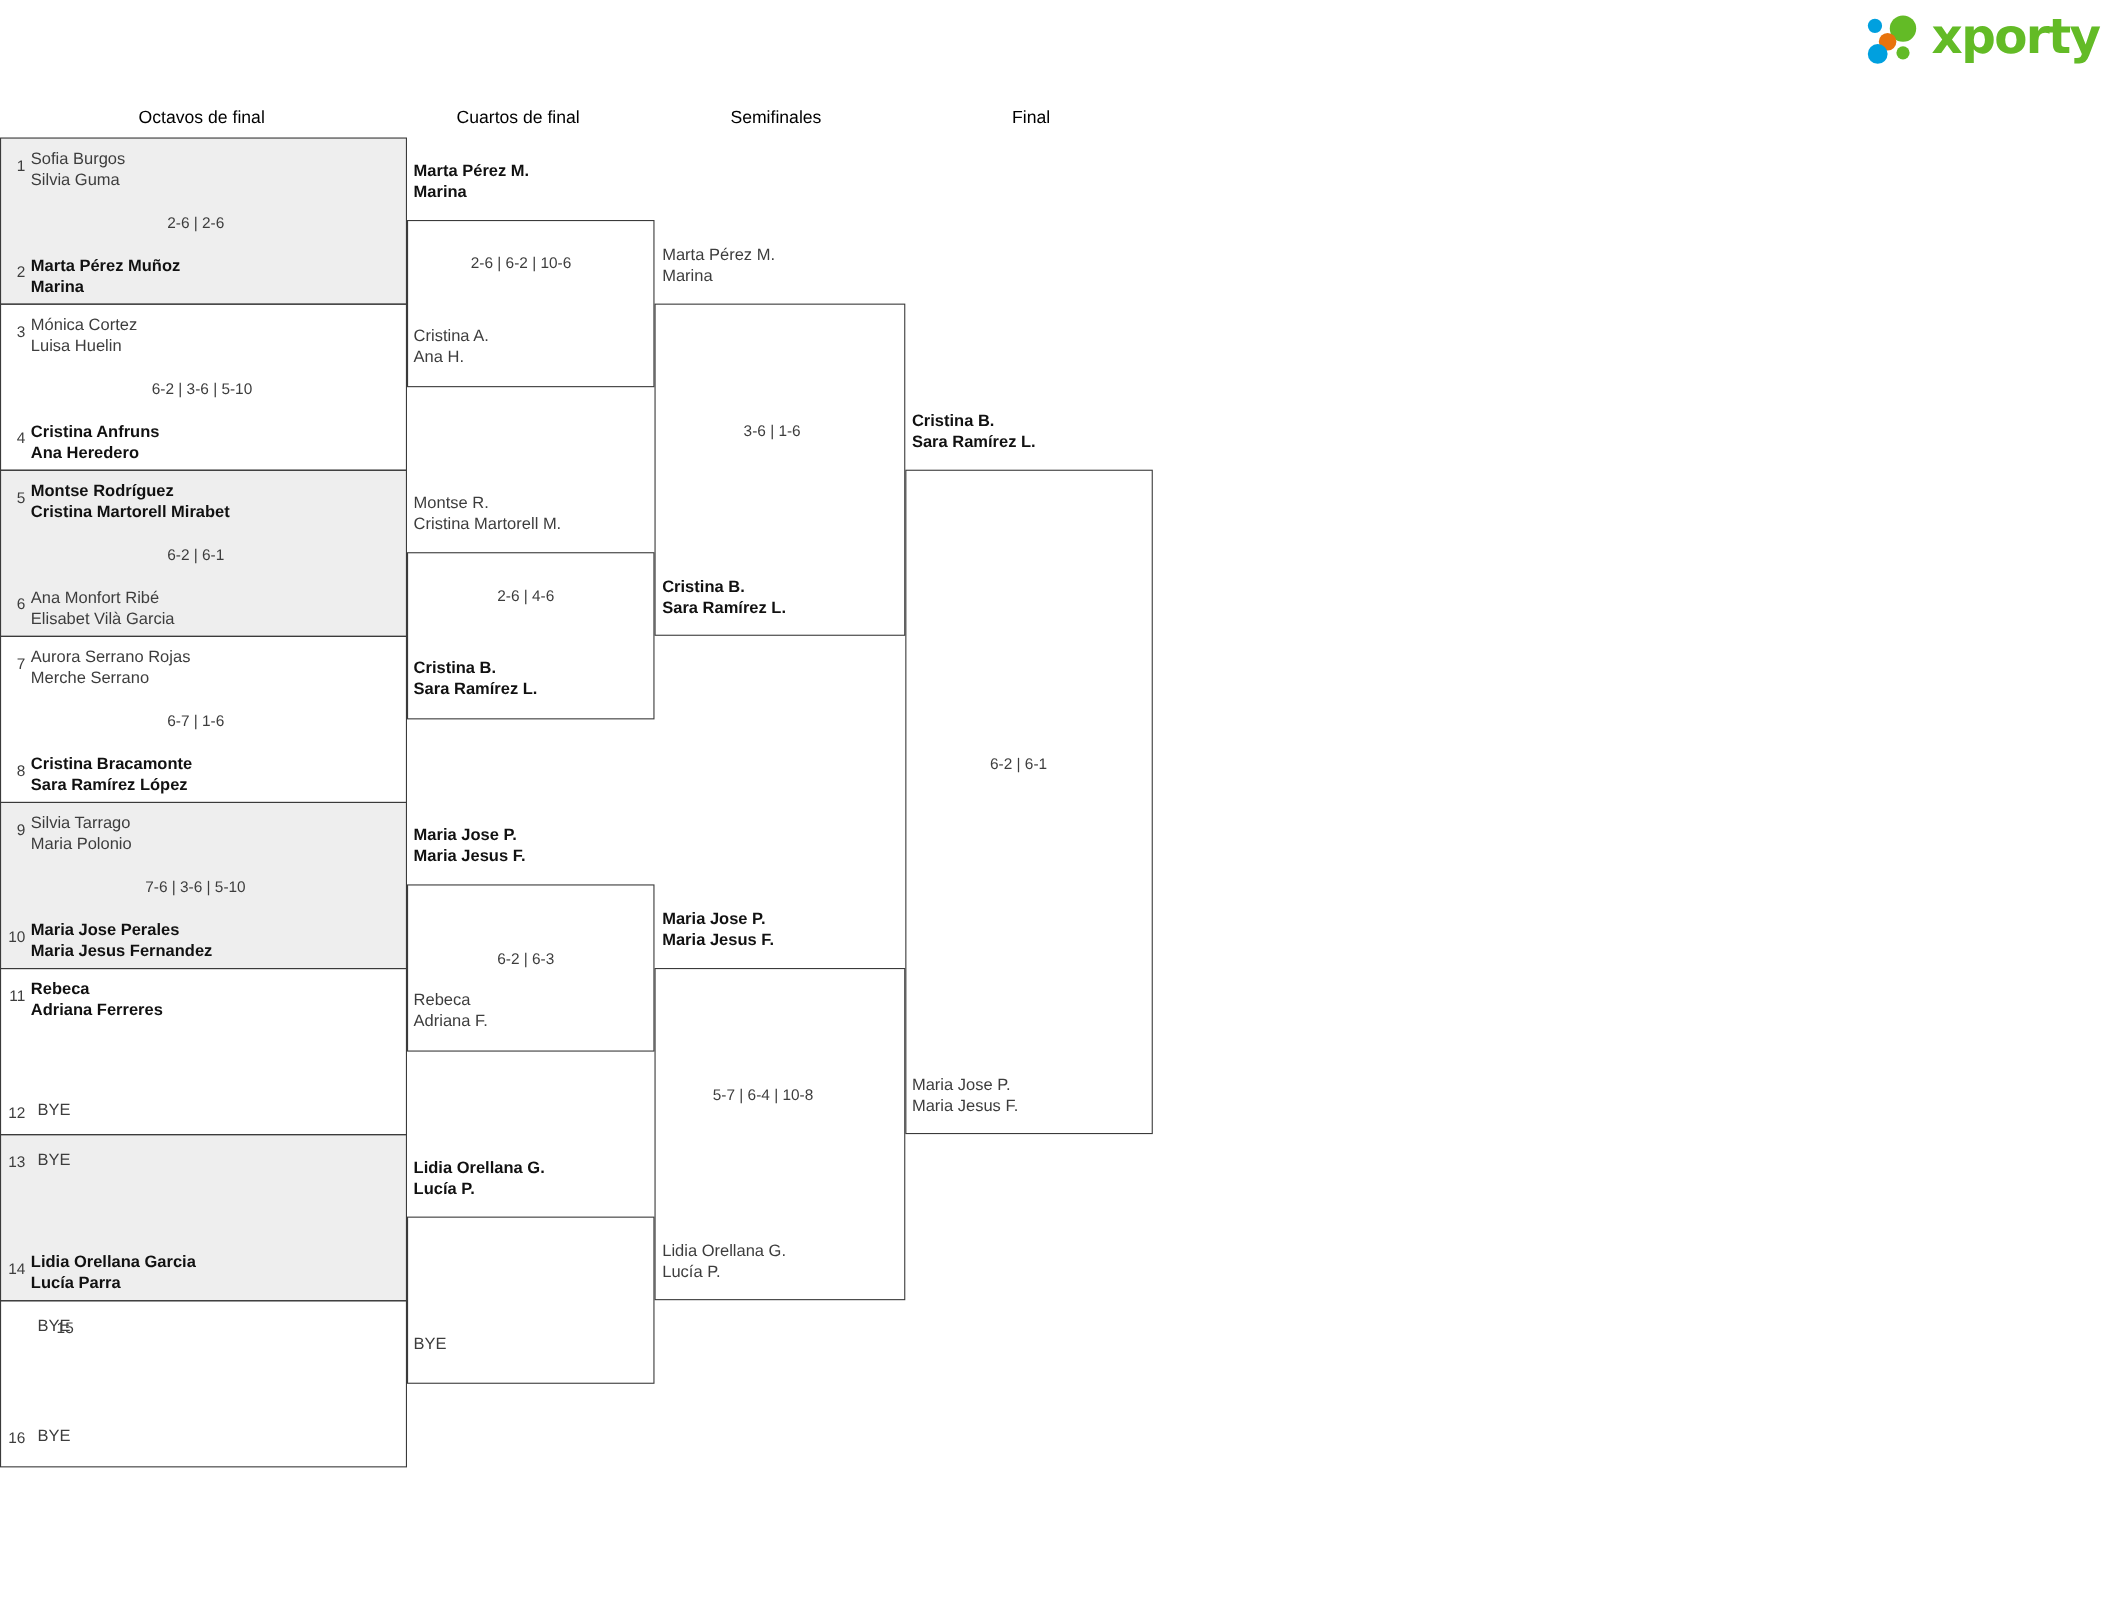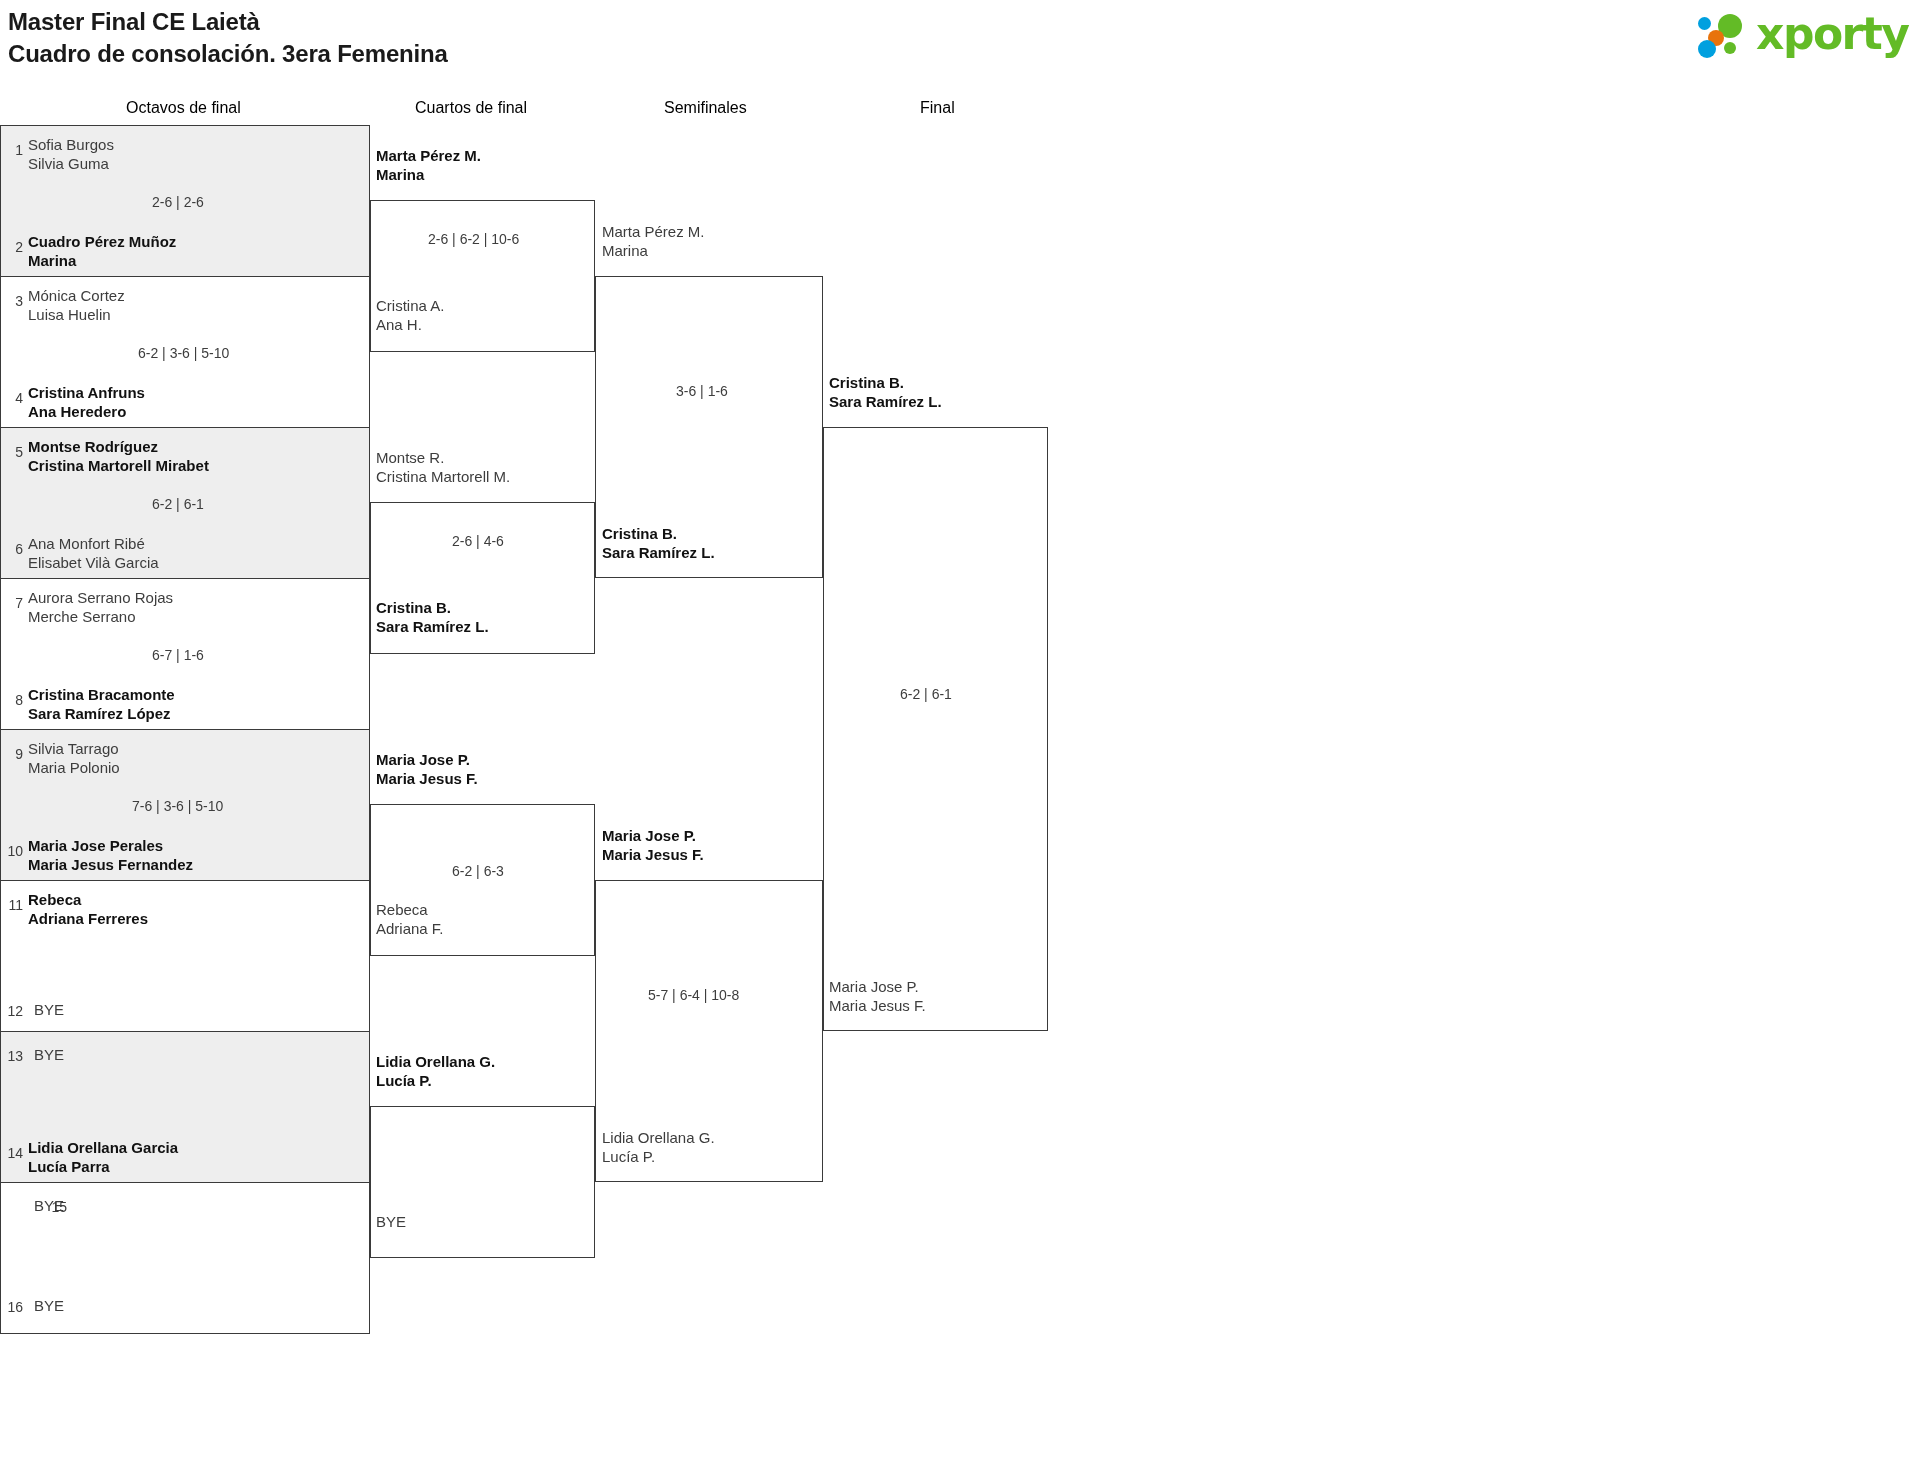--- a/index.html
+++ b/index.html
@@ -39,24 +39,20 @@
 
   .team{position:absolute;font-size:15px;line-height:19px;color:#3d3d3d;white-space:nowrap;}
   .team.win{color:#111111;font-weight:bold;}
 
   .score{position:absolute;font-size:14px;color:#3d3d3d;white-space:nowrap;}
 </style>
 </head>
 <body>
 
 <div id="header">
-  <div id="title-block">
-    <div class="title-line">Master Final CE Laietà</div>
-    <div class="title-line">Cuadro de consolación. 3era Femenina</div>
-  </div>
 
   <div id="logo">
     <div id="logo-dots">
       <span class="dot" style="left:0px;top:3px;width:13px;height:13px;background:#00a0df;"></span>
       <span class="dot" style="left:20px;top:0px;width:24px;height:24px;background:#63bb26;"></span>
       <span class="dot" style="left:10px;top:16px;width:16px;height:16px;background:#e8730c;"></span>
       <span class="dot" style="left:0px;top:26px;width:18px;height:18px;background:#00a0df;"></span>
       <span class="dot" style="left:26px;top:28px;width:12px;height:12px;background:#63bb26;"></span>
     </div>
     <div id="logo-word">xporty</div>
@@ -96,21 +92,21 @@
   <div class="seed" style="left:1px;top:843px;">10</div>
   <div class="seed" style="left:1px;top:897px;">11</div>
   <div class="seed" style="left:1px;top:1003px;">12</div>
   <div class="seed" style="left:1px;top:1048px;">13</div>
   <div class="seed" style="left:1px;top:1145px;">14</div>
   <div class="seed" style="left:1px;top:1199px;padding-left:44px;">15</div>
   <div class="seed" style="left:1px;top:1299px;">16</div>
 
   <div class="team" style="left:28px;top:135px;">Sofia Burgos</div>
   <div class="team" style="left:28px;top:154px;">Silvia Guma</div>
-  <div class="team win" style="left:28px;top:232px;">Cuadro Pérez Muñoz</div>
+  <div class="team win" style="left:28px;top:232px;">Marta Pérez Muñoz</div>
   <div class="team win" style="left:28px;top:251px;">Marina</div>
 
   <div class="team" style="left:28px;top:286px;">Mónica Cortez</div>
   <div class="team" style="left:28px;top:305px;">Luisa Huelin</div>
   <div class="team win" style="left:28px;top:383px;">Cristina Anfruns</div>
   <div class="team win" style="left:28px;top:402px;">Ana Heredero</div>
 
   <div class="team win" style="left:28px;top:437px;">Montse Rodríguez</div>
   <div class="team win" style="left:28px;top:456px;">Cristina Martorell Mirabet</div>
   <div class="team" style="left:28px;top:534px;">Ana Monfort Ribé</div>

